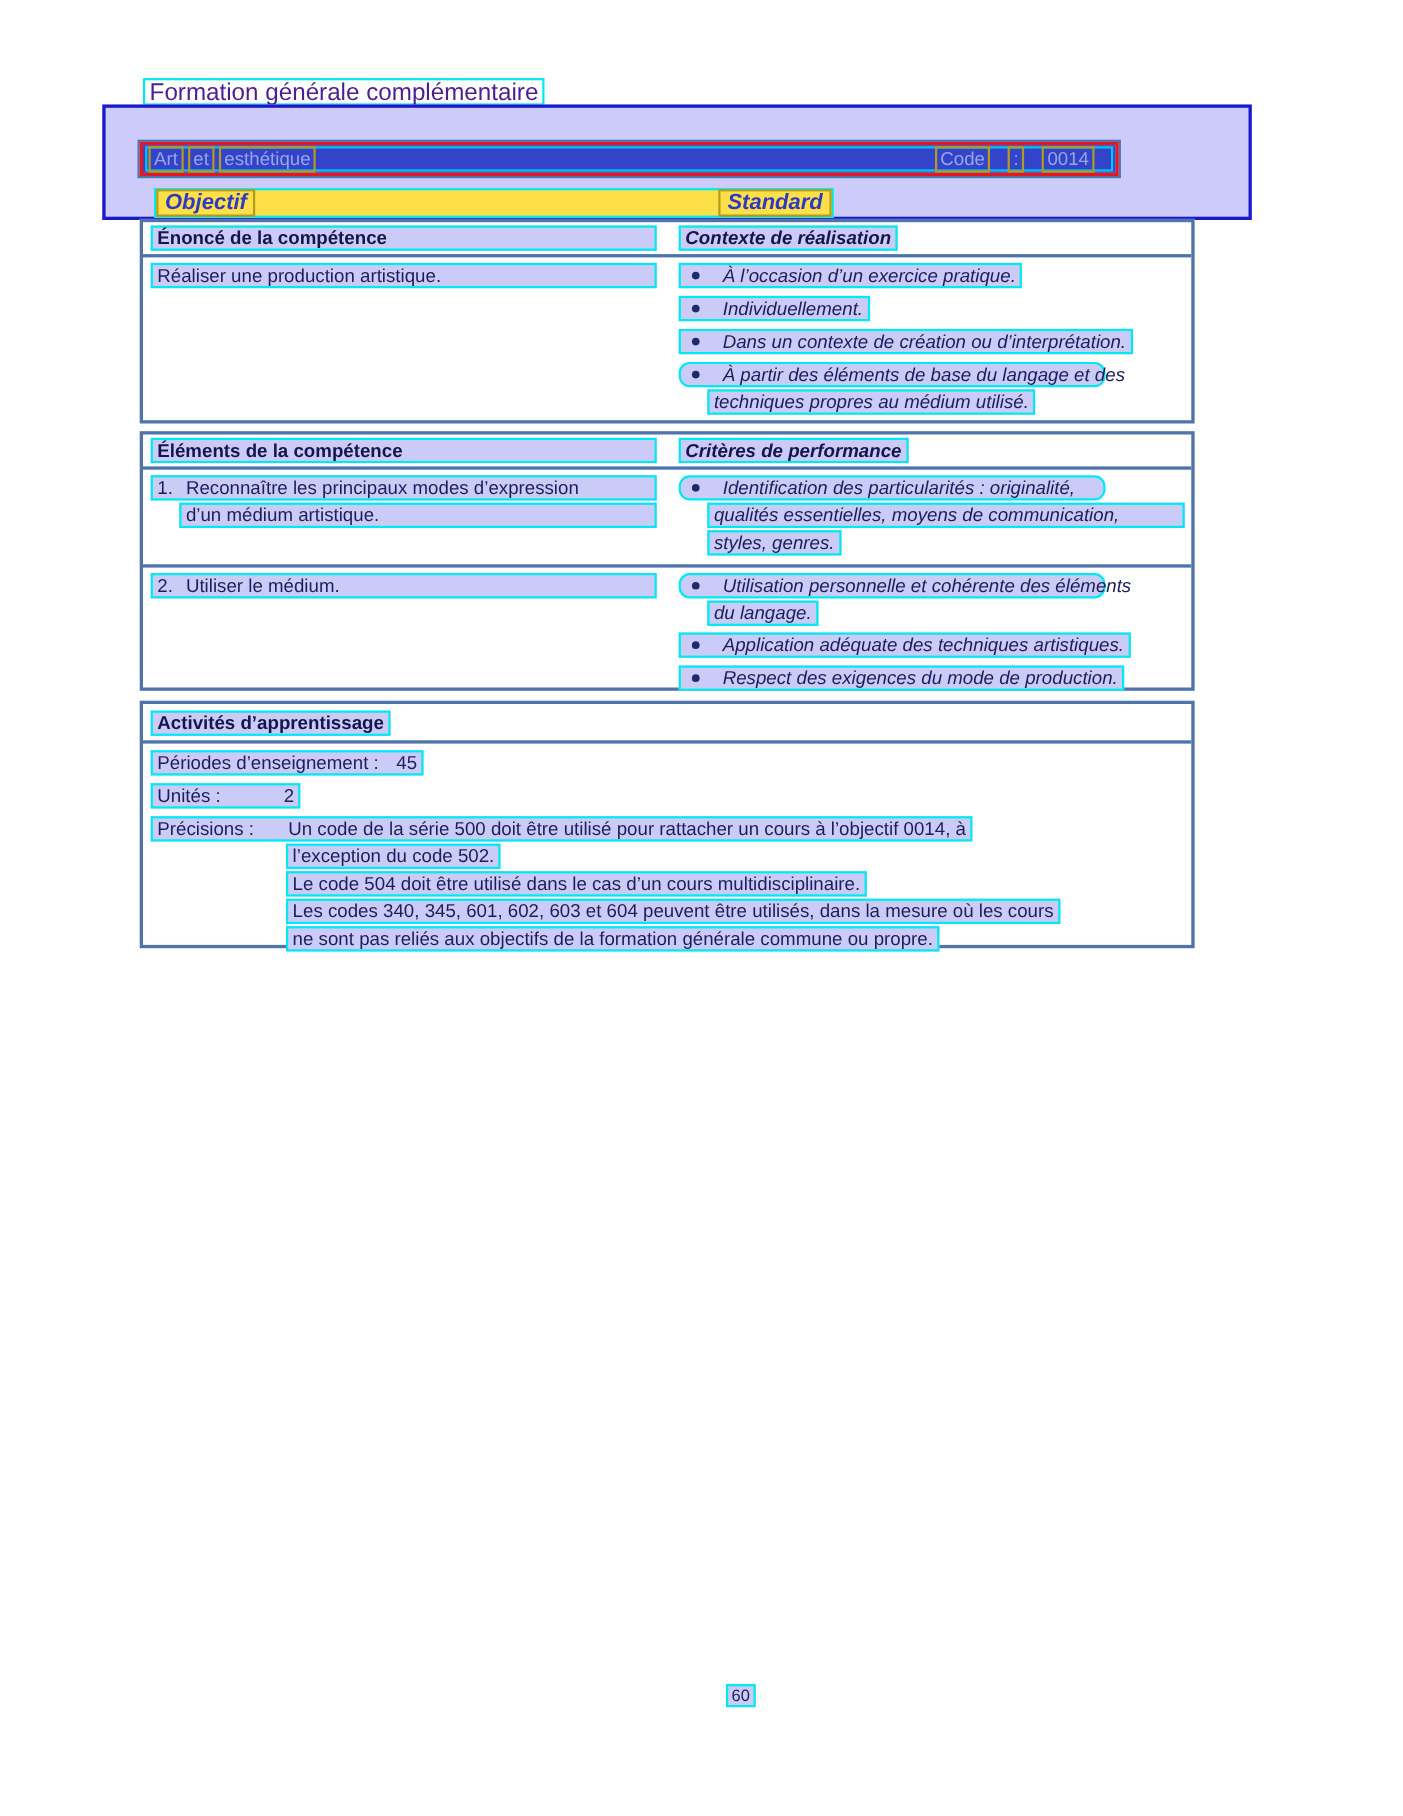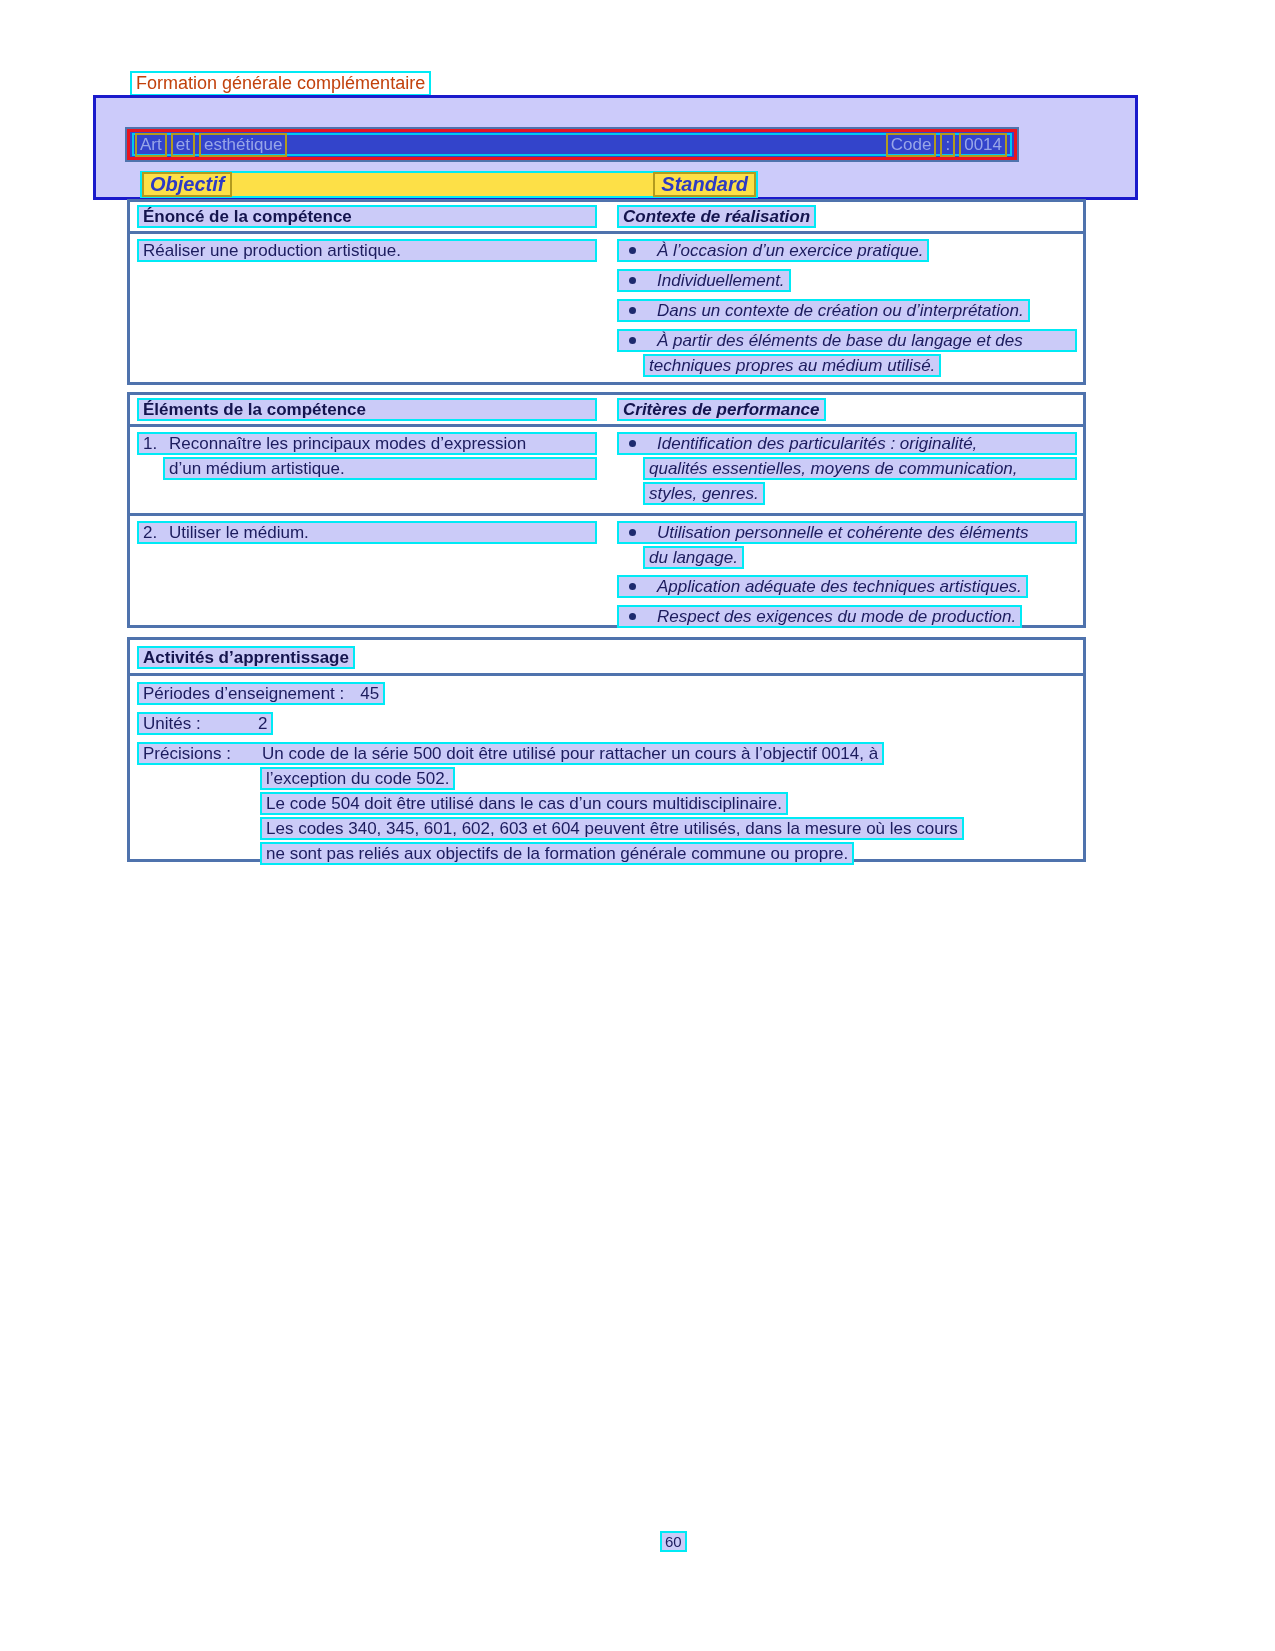--- a/index.html
+++ b/index.html
@@ -10,31 +10,31 @@
   }
   
   .hl{
     display:inline-flex;align-items:center;box-sizing:border-box;
     background:#cbcbf8;border:2px solid #00eaf5;
     height:23px;padding:0 4px;font-size:17px;white-space:nowrap;
     color:#1c1c5e;
   }
   .hl.bold{font-weight:bold;color:#14144e;}
   .hl.wideL{width:460px;}
-  .hl.wideR{width:460px;}
+  .hl.wideR{width:388px;border-radius:10px;}
   .hl.wideR2{width:434px;}
   .hl.cont{margin-left:26px;}
   .line{margin-bottom:6px;}
   .pitch29{margin-bottom:7px;}
   .pitch25{margin-bottom:2px;}
   .dot{width:7px;height:7px;border-radius:50%;background:#1d2a6e;margin:0 21px 0 6px;flex:none;}
   .num{display:inline-block;width:26px;flex:none;}
   
   .doc-title{position:absolute;left:130px;top:71px;}
-  .doc-title .hl{background:transparent;color:#c2410c;font-size:18px;height:25px;}
+  .doc-title .hl{background:transparent;color:#4c1d95;font-size:22px;height:25px;}
   
   .panel{
     position:absolute;left:93px;top:95px;width:1045px;height:105px;
     background:#cccbfa;border:3px solid #1a1acb;box-sizing:border-box;
   }
   .bar-outer{
     position:absolute;left:29px;top:29px;width:894px;height:35px;
     border:2px solid #4f73ad;box-sizing:border-box;
   }
   .bar-red{
@@ -46,21 +46,21 @@
     padding:0 5px;box-sizing:border-box;
   }
   .bar-cyan-overlay{
     position:absolute;left:2px;right:2px;top:1px;bottom:1px;
     border:2px solid #00c8f0;pointer-events:none;
   }
   .wbox{
     border:2px solid #b39b1e;padding:0 3px;margin-right:4px;
     color:#98a6e8;font-size:17px;line-height:20px;position:relative;
   }
-  .bar-right .wbox{margin-right:2px;margin-left:2px;}
+  .bar-right .wbox{margin-right:14px;margin-left:2px;}
   .bar-left,.bar-right{display:flex;align-items:center;position:relative;}
   .os-band{
     position:absolute;left:44px;top:73px;width:618px;height:27px;
     background:#fde047;border:2px solid #00eaf5;box-sizing:border-box;
     display:flex;align-items:center;justify-content:space-between;
   }
   .os-word{
     border:2px solid #b39b1e;padding:0 6px;margin:0;
     color:#2e3ac4;font-size:20px;font-weight:bold;font-style:italic;
     line-height:21px;

